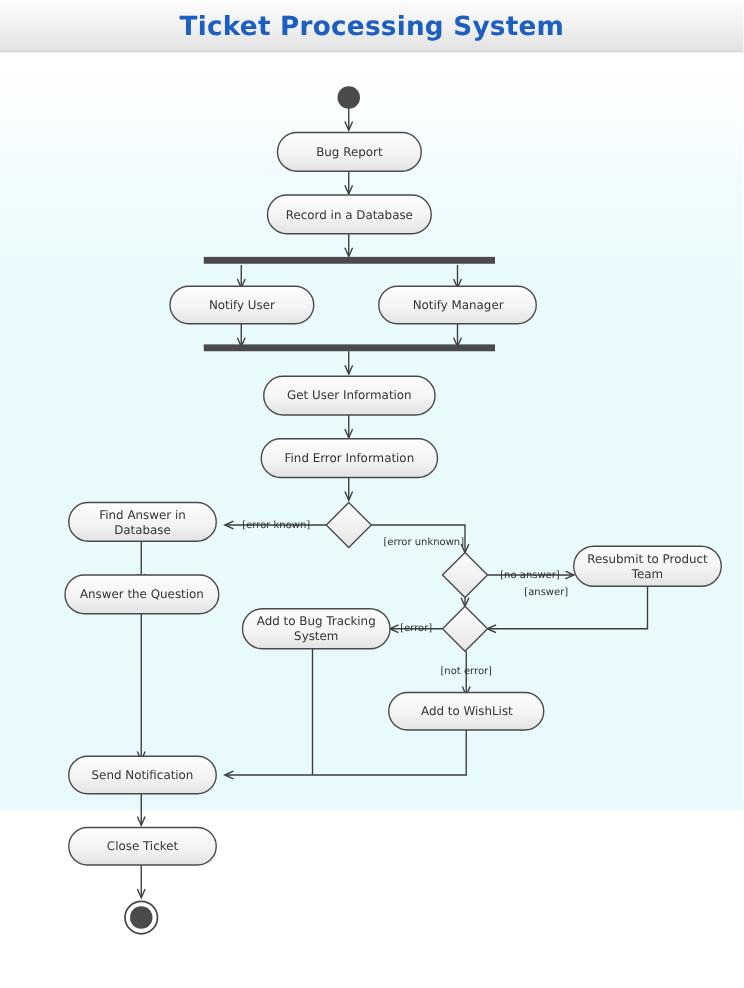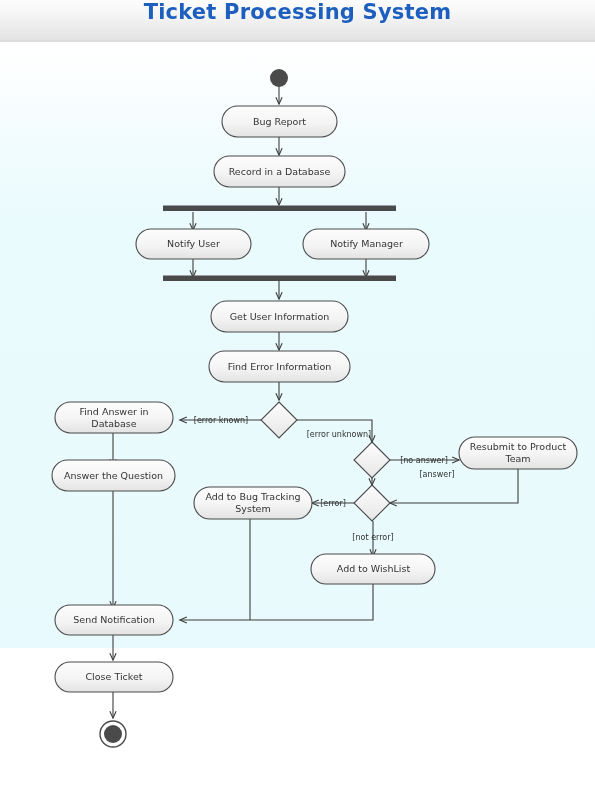--- a/index.html
+++ b/index.html
@@ -9,21 +9,21 @@
     background:#ffffff;
     overflow:hidden;
   }
   #app{position:relative;width:595px;height:790px;}
 
   
   .header-band{
     position:absolute;left:0;top:0;width:595px;height:42px;
     background:linear-gradient(to bottom,#fdfdfd 0%,#f2f2f2 45%,#e4e4e4 92%,#d9d9d9 100%);
     border-bottom:1px solid #d2d2d2;
-    display:flex;align-items:flex-start;justify-content:center;
+    display:flex;align-items:center;justify-content:center;
   }
   .header-title{
     font-family:"DejaVu Sans", sans-serif;
     font-size:21px;
     font-weight:600;
     color:#1d5fbf;
     letter-spacing:.2px;
     white-space:nowrap;
   }
 

